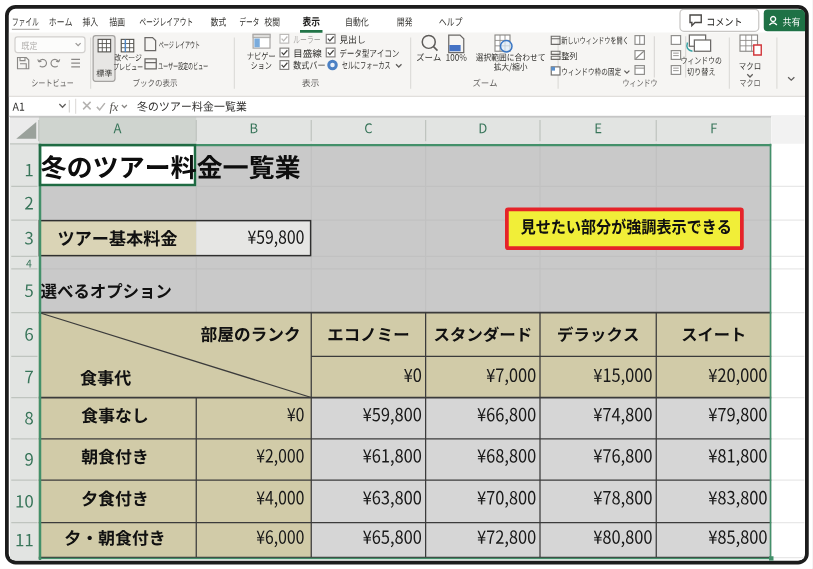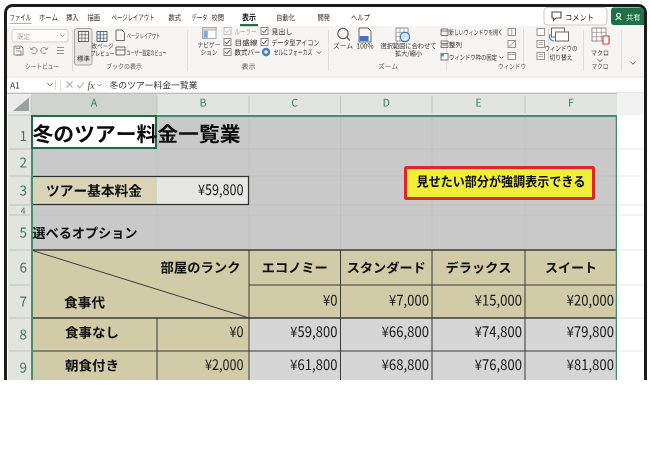--- a/index.html
+++ b/index.html
@@ -1,14 +1,14 @@
 <!DOCTYPE html>
 <html><head><meta charset="utf-8"><style>
 html,body{margin:0;padding:0;background:#fff;font-family:"Liberation Sans",sans-serif;}
-#wrap{position:relative;width:650px;height:380px;overflow:hidden;text-align:center;}
+#wrap{position:relative;width:650px;height:455px;overflow:hidden;text-align:center;}
 svg{display:block;}
 </style></head><body>
 <div id="wrap">
     <svg width="650" height="455" viewBox="0 0 650 455">
       <defs>
         <clipPath id="clipframe">
           <rect x="7" y="7" width="637" height="441.5" rx="5"></rect>
         </clipPath>
         <path id="gR30d5" d="M861 665 800 704C781 699 762 699 747 699C701 699 302 699 245 699C212 699 173 702 145 705V617C171 618 205 620 245 620C302 620 698 620 756 620C742 524 696 385 625 294C541 187 429 102 235 53L303 -22C487 36 606 129 697 246C776 349 824 510 846 615C850 634 854 651 861 665Z"></path>
         <path id="gR30a1" d="M865 505 820 547C807 544 780 542 765 542C717 542 310 542 271 542C241 542 205 545 177 549V466C208 468 241 470 271 470C310 470 693 469 749 469C720 420 648 332 577 289L642 244C732 306 816 431 845 478C850 486 859 498 865 505ZM529 402H442C445 382 448 362 448 342C448 212 429 102 294 11C271 -5 247 -15 225 -23L296 -79C507 38 527 189 529 402Z"></path>

